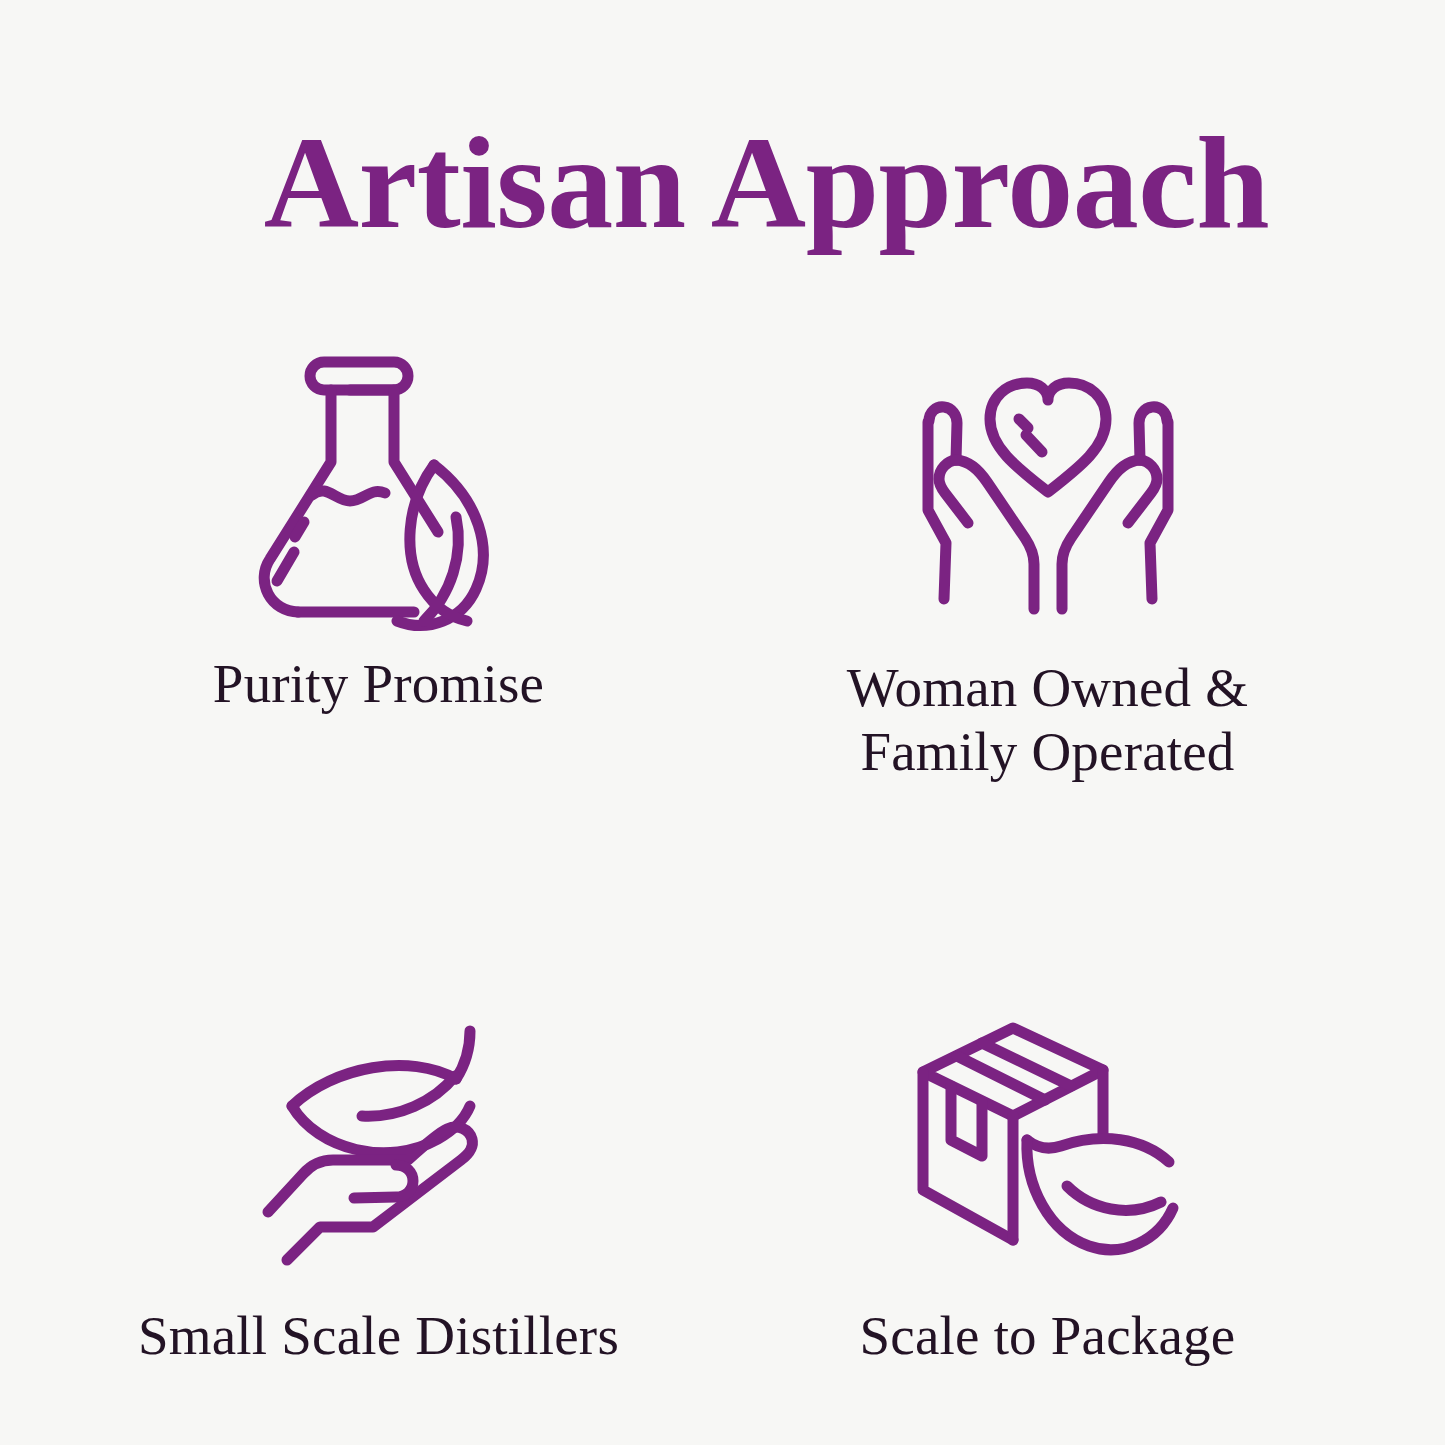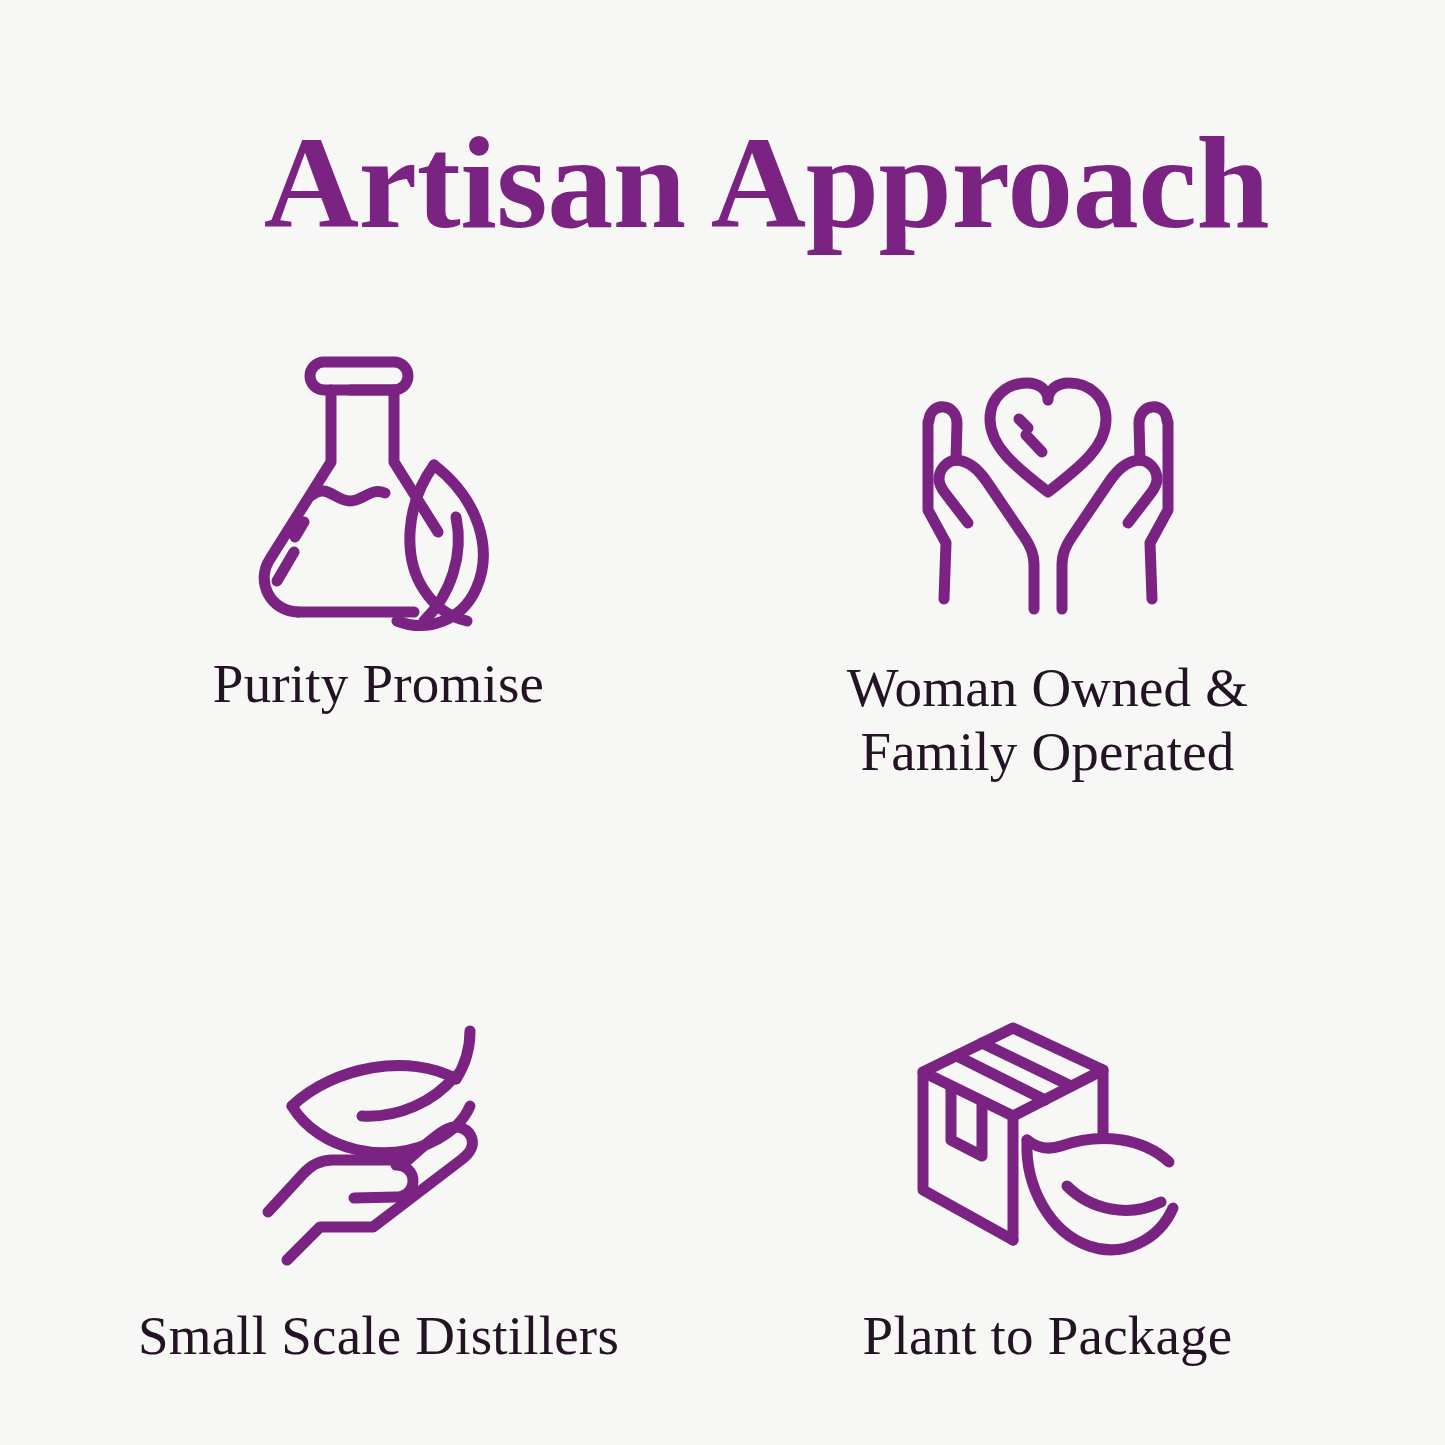--- a/index.html
+++ b/index.html
@@ -210,18 +210,18 @@
           <path d="M48 70 L48 124 L79 140 L79 86"></path>
 
           <path d="M124 124 c10 8 22 10 34 6 c40 -14 82 -8 108 16"></path>
 
           <path d="M124 124 c-2 46 22 92 62 106 c34 12 70 -6 84 -38"></path>
 
           <path d="M164 170 c24 24 62 32 94 16"></path>
         </svg>
       </div>
       <div class="feature-label">
-        <span class="line">Plant to Package</span>
+        <span class="line">Scale to Package</span>
       </div>
     </div>
 
   </div>
 </div>
 
 </body></html>

